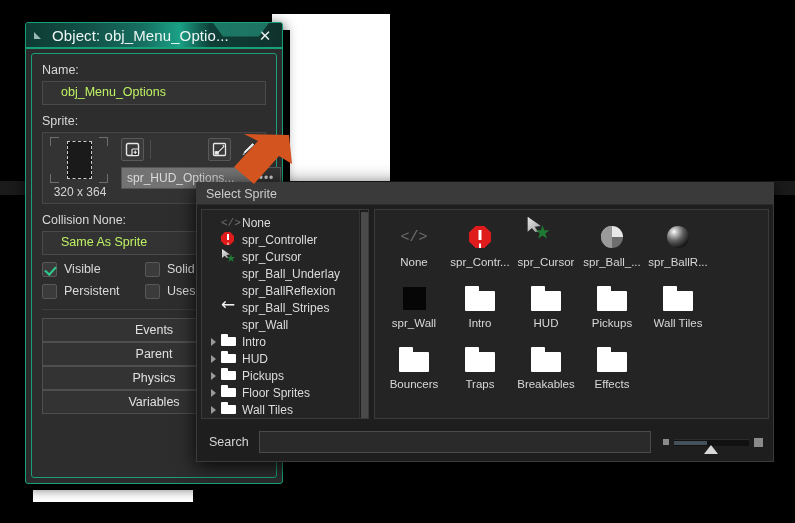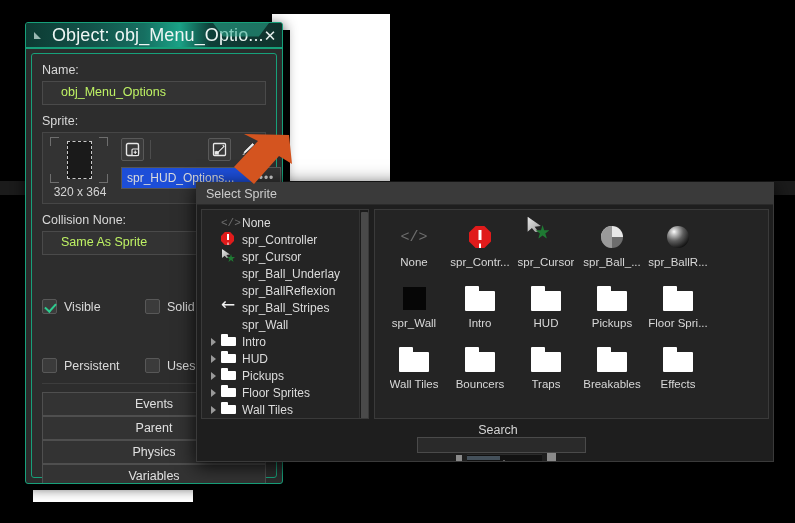--- a/index.html
+++ b/index.html
@@ -44,21 +44,21 @@
   }
   .tb-expand{
     width:10px; height:10px; margin-left:8px; flex:0 0 auto;
     position:relative;
   }
   .tb-expand:before{
     content:""; position:absolute; left:0; top:1px;
     border-left:7px solid #9ab8b2; border-top:7px solid transparent;
   }
   #obj-title-text{
-    margin-left:8px; font-size:18px; color:#eef6f4; white-space:nowrap;
+    margin-left:8px; font-size:15px; color:#eef6f4; white-space:nowrap;
     letter-spacing:.1px;
   }
   #obj-close{
     margin-left:auto; margin-right:9px; width:16px; height:16px;
     display:flex; align-items:center; justify-content:center;
     color:#e7efed; font-size:15px; line-height:1; cursor:pointer;
   }
 
   #obj-body{
     position:absolute; left:5px; top:30px; right:5px; bottom:5px;
@@ -100,32 +100,32 @@
     border:1px solid #595959; border-radius:2px; cursor:pointer;
     display:flex; align-items:center; justify-content:center;
   }
   #btn-new-sprite{ left:78px; top:5px; }
   #btn-edit-sprite{ left:165px; top:5px; }
   #btn-paint-sprite{ left:193px; top:5px; background:transparent; border-color:transparent; }
   .vdivider{ position:absolute; left:107px; top:7px; width:1px; height:19px; background:#4d4d4d; }
 
   #sprite-name-row{ position:absolute; left:78px; top:34px; width:160px; height:22px; display:flex; }
   #sprite-name-field{
-    flex:1; background:#1d4ed8; border:1px solid #555; color:#dcdcdc;
+    flex:1; background:#737373; border:1px solid #555; color:#dcdcdc;
     font-size:12px; padding:0 5px; line-height:20px; overflow:hidden; white-space:nowrap;
   }
   #sprite-menu-btn{
     width:28px; background:#333333; border:1px solid #555; border-left:none;
     color:#cfcfcf; font-size:12px; display:flex; align-items:center; justify-content:center;
     cursor:pointer; letter-spacing:1px;
   }
 
   
   .cb-row{ display:flex; margin-top:7px; }
-  .cb-cell{ display:flex; align-items:center; width:103px; cursor:pointer;margin-top:37px; }
+  .cb-cell{ display:flex; align-items:flex-start; width:103px; cursor:pointer; }
   .cb{
     width:15px; height:15px; background:#3b3b3b; border:1px solid #585858;
     border-radius:2px; margin-right:7px; position:relative; flex:0 0 auto;
   }
   .cb.checked:after{
     content:""; position:absolute; left:4px; top:1px; width:5px; height:9px;
     border:solid #2ecc8f; border-width:0 2px 2px 0; transform:rotate(42deg);
   }
   .cb-label{ font-size:12.5px; color:#dadada; white-space:nowrap; }
 
@@ -190,22 +190,22 @@
     width:66px; height:61px; display:flex; flex-direction:column;
     align-items:center; justify-content:flex-start; cursor:pointer; padding-top:4px;
   }
   .gi-icon{ width:32px; height:30px; position:relative; display:flex; align-items:center; justify-content:center; }
   .gi-label{
     font-size:11.5px; color:#d8d8d8; margin-top:4px; max-width:64px;
     white-space:nowrap; overflow:hidden; text-overflow:clip;
   }
 
   #ss-footer{
-    position:absolute; left:16px; bottom:0; width:100%; height:38px;
-    background:#1e1e1e; display:flex; align-items:center; padding:0 8px;flex-direction:column;
+    position:absolute; left:0; bottom:0; width:100%; height:38px;
+    background:#1e1e1e; display:flex; align-items:center; padding:0 8px;
   }
   #search-label{ font-size:12.5px; color:#d4d4d4; margin-left:4px; margin-right:10px; }
   #search-input{
     flex:1; height:22px; background:#2a2a2a; border:1px solid #4a4a4a;
     color:#dcdcdc; font-size:12px; padding:0 6px;
     font-family:"Liberation Sans", sans-serif;
   }
   #zoom-slider-wrap{
     width:100px; height:22px; margin-left:12px; margin-right:2px;
     display:flex; align-items:center; position:relative;
@@ -545,26 +545,20 @@
             <div class="gi-icon">
               <span class="ic-folder big"></span>
             </div>
             <div class="gi-label">HUD</div>
           </div>
           <div class="grid-item">
             <div class="gi-icon">
               <span class="ic-folder big"></span>
             </div>
             <div class="gi-label">Pickups</div>
-          </div>
-          <div class="grid-item">
-            <div class="gi-icon">
-              <span class="ic-folder big"></span>
-            </div>
-            <div class="gi-label">Floor Spri...</div>
           </div>
           <div class="grid-item">
             <div class="gi-icon">
               <span class="ic-folder big"></span>
             </div>
             <div class="gi-label">Wall Tiles</div>
           </div>
           <div class="grid-item">
             <div class="gi-icon">
               <span class="ic-folder big"></span>

